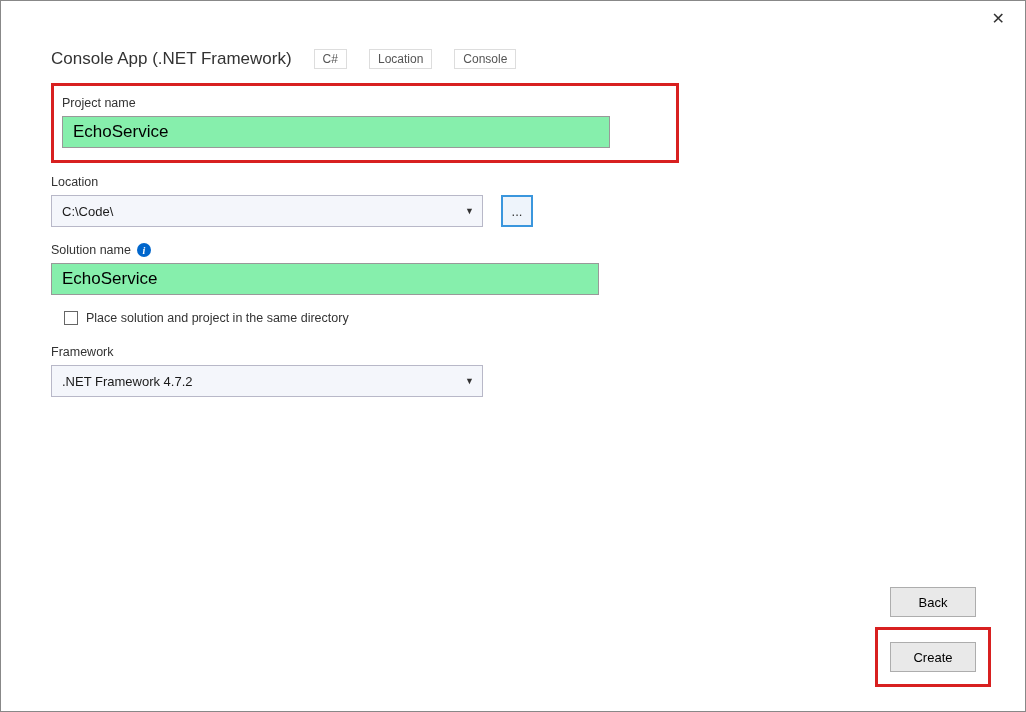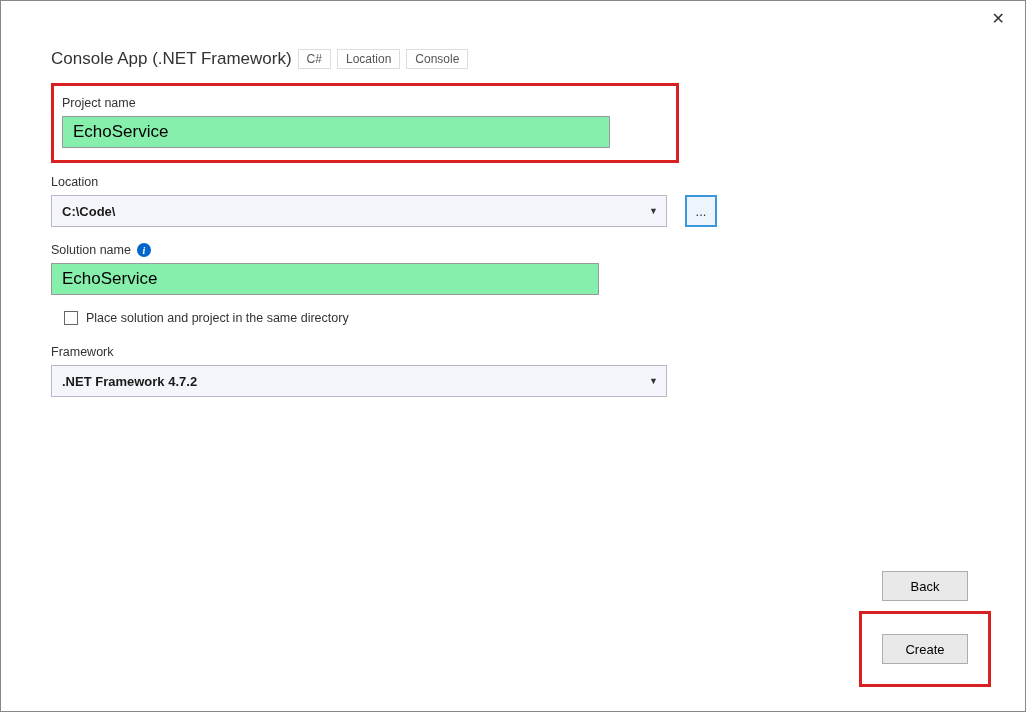--- a/index.html
+++ b/index.html
@@ -30,21 +30,21 @@
   }
   h1.title {
     font-size: 28px;
     font-weight: 400;
     margin: 0 0 30px 0;
     color: #1a1a1a;
   }
   .subtitle-row {
     display: flex;
     align-items: center;
-    gap: 6px;
+    gap: 22px;
     margin-bottom: 16px;
   }
   .subtitle {
     font-size: 17px;
     font-weight: 400;
     color: #333;
   }
   .tag {
     font-size: 12px;
     color: #555;
@@ -86,31 +86,30 @@
     font-size: 17px;
     font-family: inherit;
     background: #86efac;
   }
   .combo-row {
     display: flex;
     align-items: center;
     gap: 18px;
   }
   .combo {
-    width: 616px;
+    width: 432px;
     height: 32px;
     border: 1px solid #b8b8c8;
     background: #f4f6fb;
     display: flex;
     align-items: center;
     justify-content: space-between;
     padding: 0 8px 0 10px;
     font-size: 13px;
     cursor: pointer;
-    font-weight: bold;
   }
   .combo .caret {
     font-size: 9px;
     color: #333;
   }
   .browse-btn {
     width: 32px; height: 32px;
     border: 2px solid #3a96dd;
     background: #eef4fb;
     display: flex;
@@ -150,21 +149,21 @@
     height: 30px;
     border: 1px solid #adadad;
     background: #e9e9e9;
     font-size: 13px;
     font-family: inherit;
     cursor: pointer;
     padding: 0 16px;
   }
   .create-highlight {
     border: 3px solid #d82020;
-    padding: 20px;
+    padding: 12px;
     display: inline-flex;
   }
 </style>
 </head>
 <body>
 
 <div class="window">
 
   <div class="close-btn">✕</div>
 

